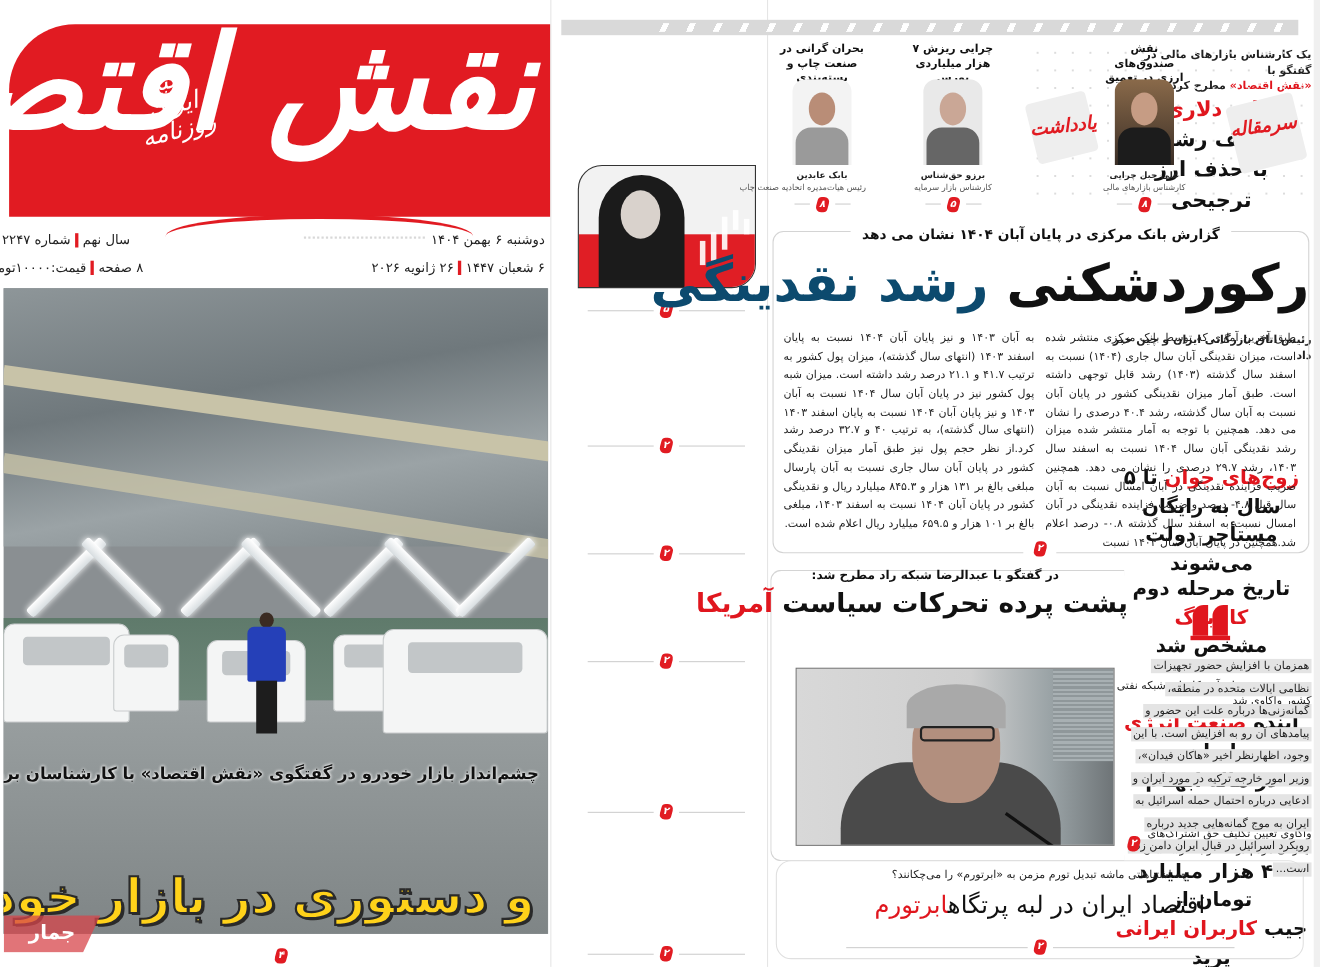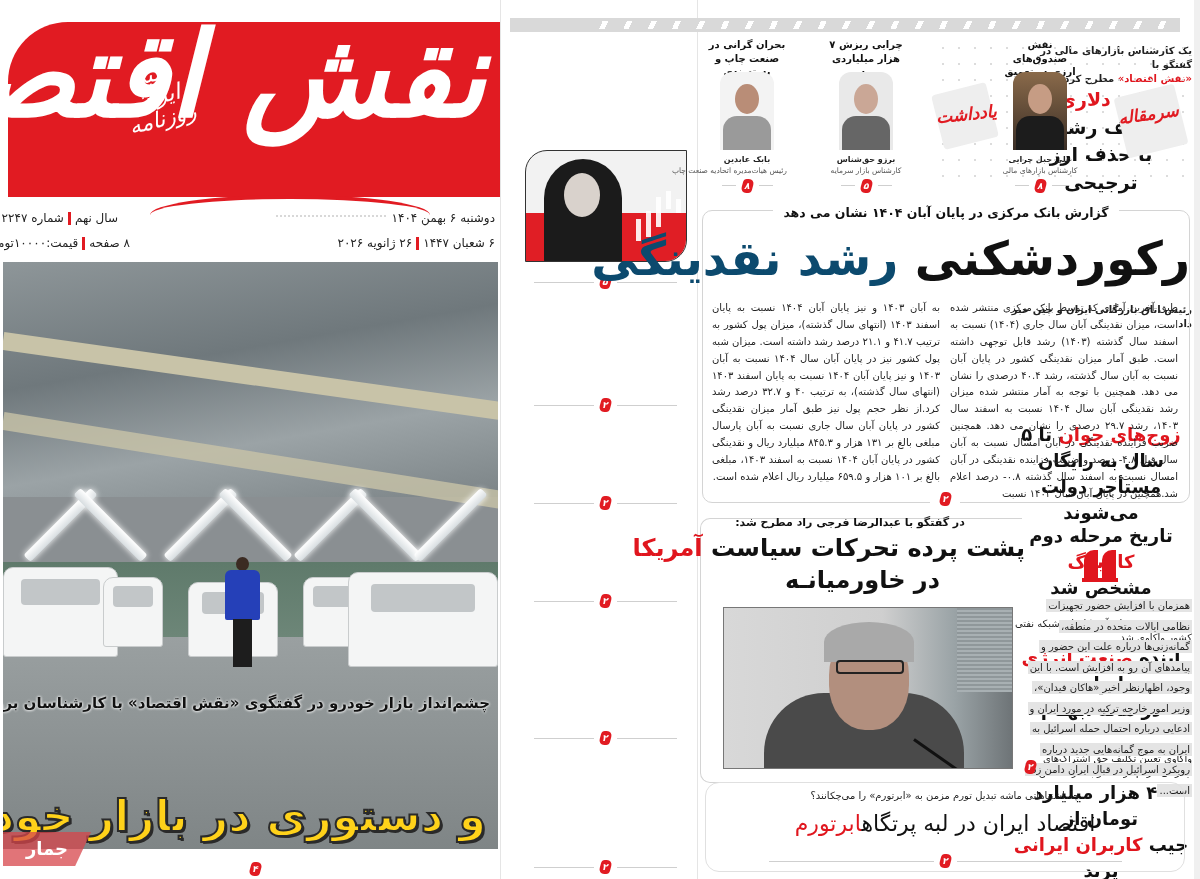--- a/index.html
+++ b/index.html
@@ -334,24 +334,23 @@
 <div class="lead-title">
   <span>رکوردشکنی</span> <span class="r">رشد نقدینگی</span>
 </div>
 <div class="lead-body" style="left:950px;">طبق آخرین آماری که توسط بانک مرکزی منتشر شده است، میزان نقدینگی آبان سال جاری (۱۴۰۴) نسبت به اسفند سال گذشته (۱۴۰۳) رشد قابل توجهی داشته است. طبق آمار میزان نقدینگی کشور در پایان آبان نسبت به آبان سال گذشته، رشد ۴۰.۴ درصدی را نشان می دهد. همچنین با توجه به آمار منتشر شده میزان رشد نقدینگی آبان سال ۱۴۰۴ نسبت به اسفند سال ۱۴۰۳، رشد ۲۹.۷ درصدی را نشان می دهد. همچنین ضریب فزاینده نقدینگی در آبان امسال نسبت به آبان سال قبل ۴.۸- درصد و ضریب فزاینده نقدینگی در آبان امسال نسبت به اسفند سال گذشته ۰.۸- درصد اعلام شد.همچنین در پایان آبان سال ۱۴۰۴ نسبت</div>
 <div class="lead-body" style="left:712px;">به آبان ۱۴۰۳ و نیز پایان آبان ۱۴۰۴ نسبت به پایان اسفند ۱۴۰۳ (انتهای سال گذشته)، میزان پول کشور به ترتیب ۴۱.۷ و ۲۱.۱ درصد رشد داشته است. میزان شبه پول کشور نیز در پایان آبان سال ۱۴۰۴ نسبت به آبان ۱۴۰۳ و نیز پایان آبان ۱۴۰۴ نسبت به پایان اسفند ۱۴۰۳ (انتهای سال گذشته)، به ترتیب ۴۰ و ۳۲.۷ درصد رشد کرد.از نظر حجم پول نیز طبق آمار میزان نقدینگی کشور در پایان آبان سال جاری نسبت به آبان پارسال مبلغی بالغ بر ۱۳۱ هزار و ۸۴۵.۳ میلیارد ریال و نقدینگی کشور در پایان آبان ۱۴۰۴ نسبت به اسفند ۱۴۰۳، مبلغی بالغ بر ۱۰۱ هزار و ۶۵۹.۵ میلیارد ریال اعلام شده است.</div>
 <div class="pin-wrap" style="left:930px; top:492px; width:30px; background:#fff;">
   <span class="page-pin">۲</span>
 </div>
 
 <div class="abs sec-box"></div>
-<div class="sec-kicker">در گفتگو با عبدالرضا فرجی راد مطرح شد:</div>
+<div class="sec-kicker">در گفتگو با عبدالرضا شبکه راد مطرح شد:</div>
 <div class="sec-title">
   <span>پشت پرده تحرکات سیاست</span> <span class="r">آمریکا</span><br>
-  <span>در خاورمیانـه</span>
 </div>
 <div class="sec-photo">
   <div class="blind"></div>
   <div class="suit"></div>
   <div class="face"></div>
   <div class="hair"></div>
   <div class="glasses"></div>
   <div class="mic"></div>
 </div>
 <div class="quote-mark">

